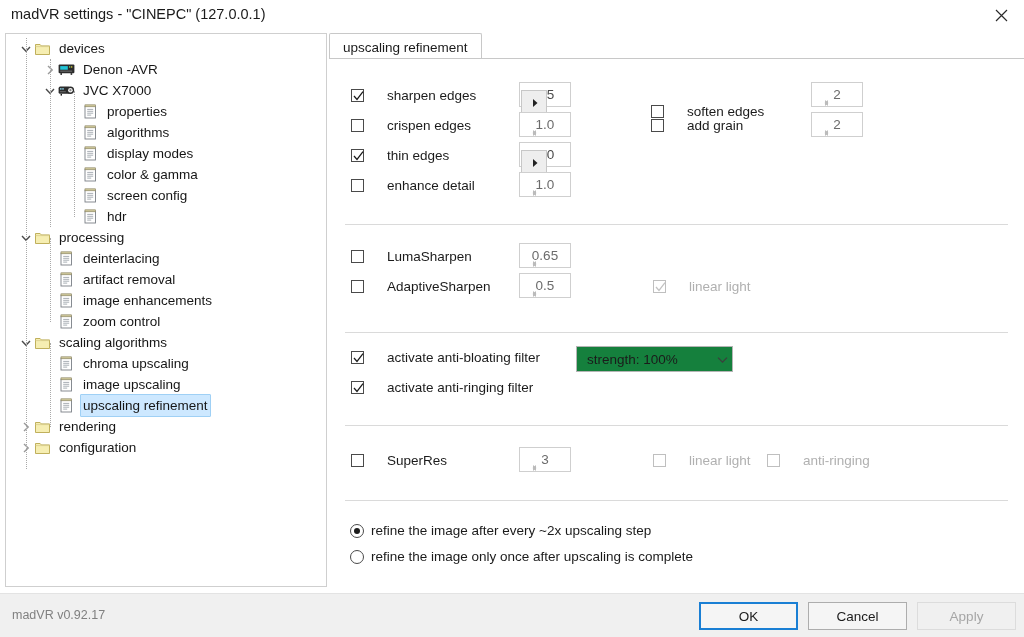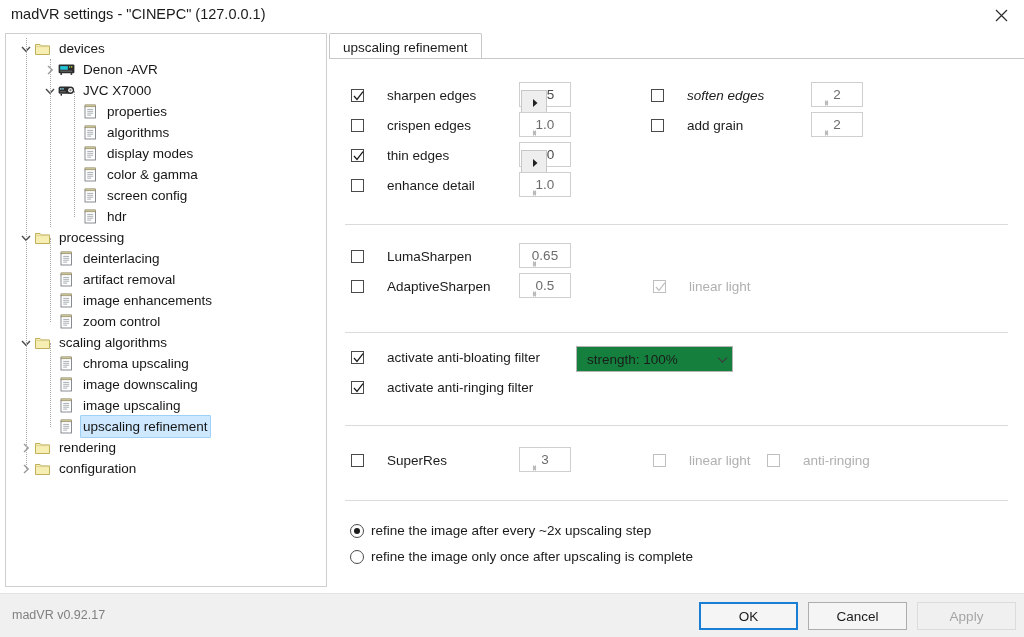--- a/index.html
+++ b/index.html
@@ -358,31 +358,20 @@
         </div>
         <div class="tnode" style="padding-left:36px">
           <span class="chev"></span>
           <span class="ico">
             <svg width="13" height="15" viewBox="0 0 13 15">
               <rect x="1" y="2" width="10.5" height="12" fill="#ffffff" stroke="#7a7f86" stroke-width="0.9"></rect>
               <rect x="1" y="0.8" width="10.5" height="2" fill="#cfc89a" stroke="#8a8464" stroke-width="0.6"></rect>
               <path d="M3.2 5.4 h6 M3.2 7.3 h6 M3.2 9.2 h6 M3.2 11.1 h4" stroke="#9aa0a8" stroke-width="0.85"></path>
             </svg>
           </span>
-          <span class="lbl">image downscaling</span>
-        </div>
-        <div class="tnode" style="padding-left:36px">
-          <span class="chev"></span>
-          <span class="ico">
-            <svg width="13" height="15" viewBox="0 0 13 15">
-              <rect x="1" y="2" width="10.5" height="12" fill="#ffffff" stroke="#7a7f86" stroke-width="0.9"></rect>
-              <rect x="1" y="0.8" width="10.5" height="2" fill="#cfc89a" stroke="#8a8464" stroke-width="0.6"></rect>
-              <path d="M3.2 5.4 h6 M3.2 7.3 h6 M3.2 9.2 h6 M3.2 11.1 h4" stroke="#9aa0a8" stroke-width="0.85"></path>
-            </svg>
-          </span>
           <span class="lbl">image upscaling</span>
         </div>
         <div class="tnode sel" style="padding-left:36px">
           <span class="chev"></span>
           <span class="ico">
             <svg width="13" height="15" viewBox="0 0 13 15">
               <rect x="1" y="2" width="10.5" height="12" fill="#ffffff" stroke="#7a7f86" stroke-width="0.9"></rect>
               <rect x="1" y="0.8" width="10.5" height="2" fill="#cfc89a" stroke="#8a8464" stroke-width="0.6"></rect>
               <path d="M3.2 5.4 h6 M3.2 7.3 h6 M3.2 9.2 h6 M3.2 11.1 h4" stroke="#9aa0a8" stroke-width="0.85"></path>
             </svg>
@@ -512,21 +501,21 @@
             <path d="M5 1 L5 7 L1.5 4 Z" fill="#bbb"></path>
           </svg>
         </span>
       <span class="btn">
           <svg width="7" height="8" viewBox="0 0 7 8">
             <path d="M2 1 L2 7 L5.5 4 Z" fill="#bbb"></path>
           </svg>
         </span>
     </div>
 
-    <div class="cbrow" style="left:322px;top:29px;font-style:italic;">
+    <div class="cbrow" style="left:322px;top:45px;">
       <span class="cb"></span>
       <span class="txt">soften edges</span>
     </div>
     <div class="spin" style="left:482px;top:23px;">
       <span class="box">2</span>
       <span class="btn">
           <svg width="7" height="8" viewBox="0 0 7 8">
             <path d="M5 1 L5 7 L1.5 4 Z" fill="#bbb"></path>
           </svg>
         </span>

